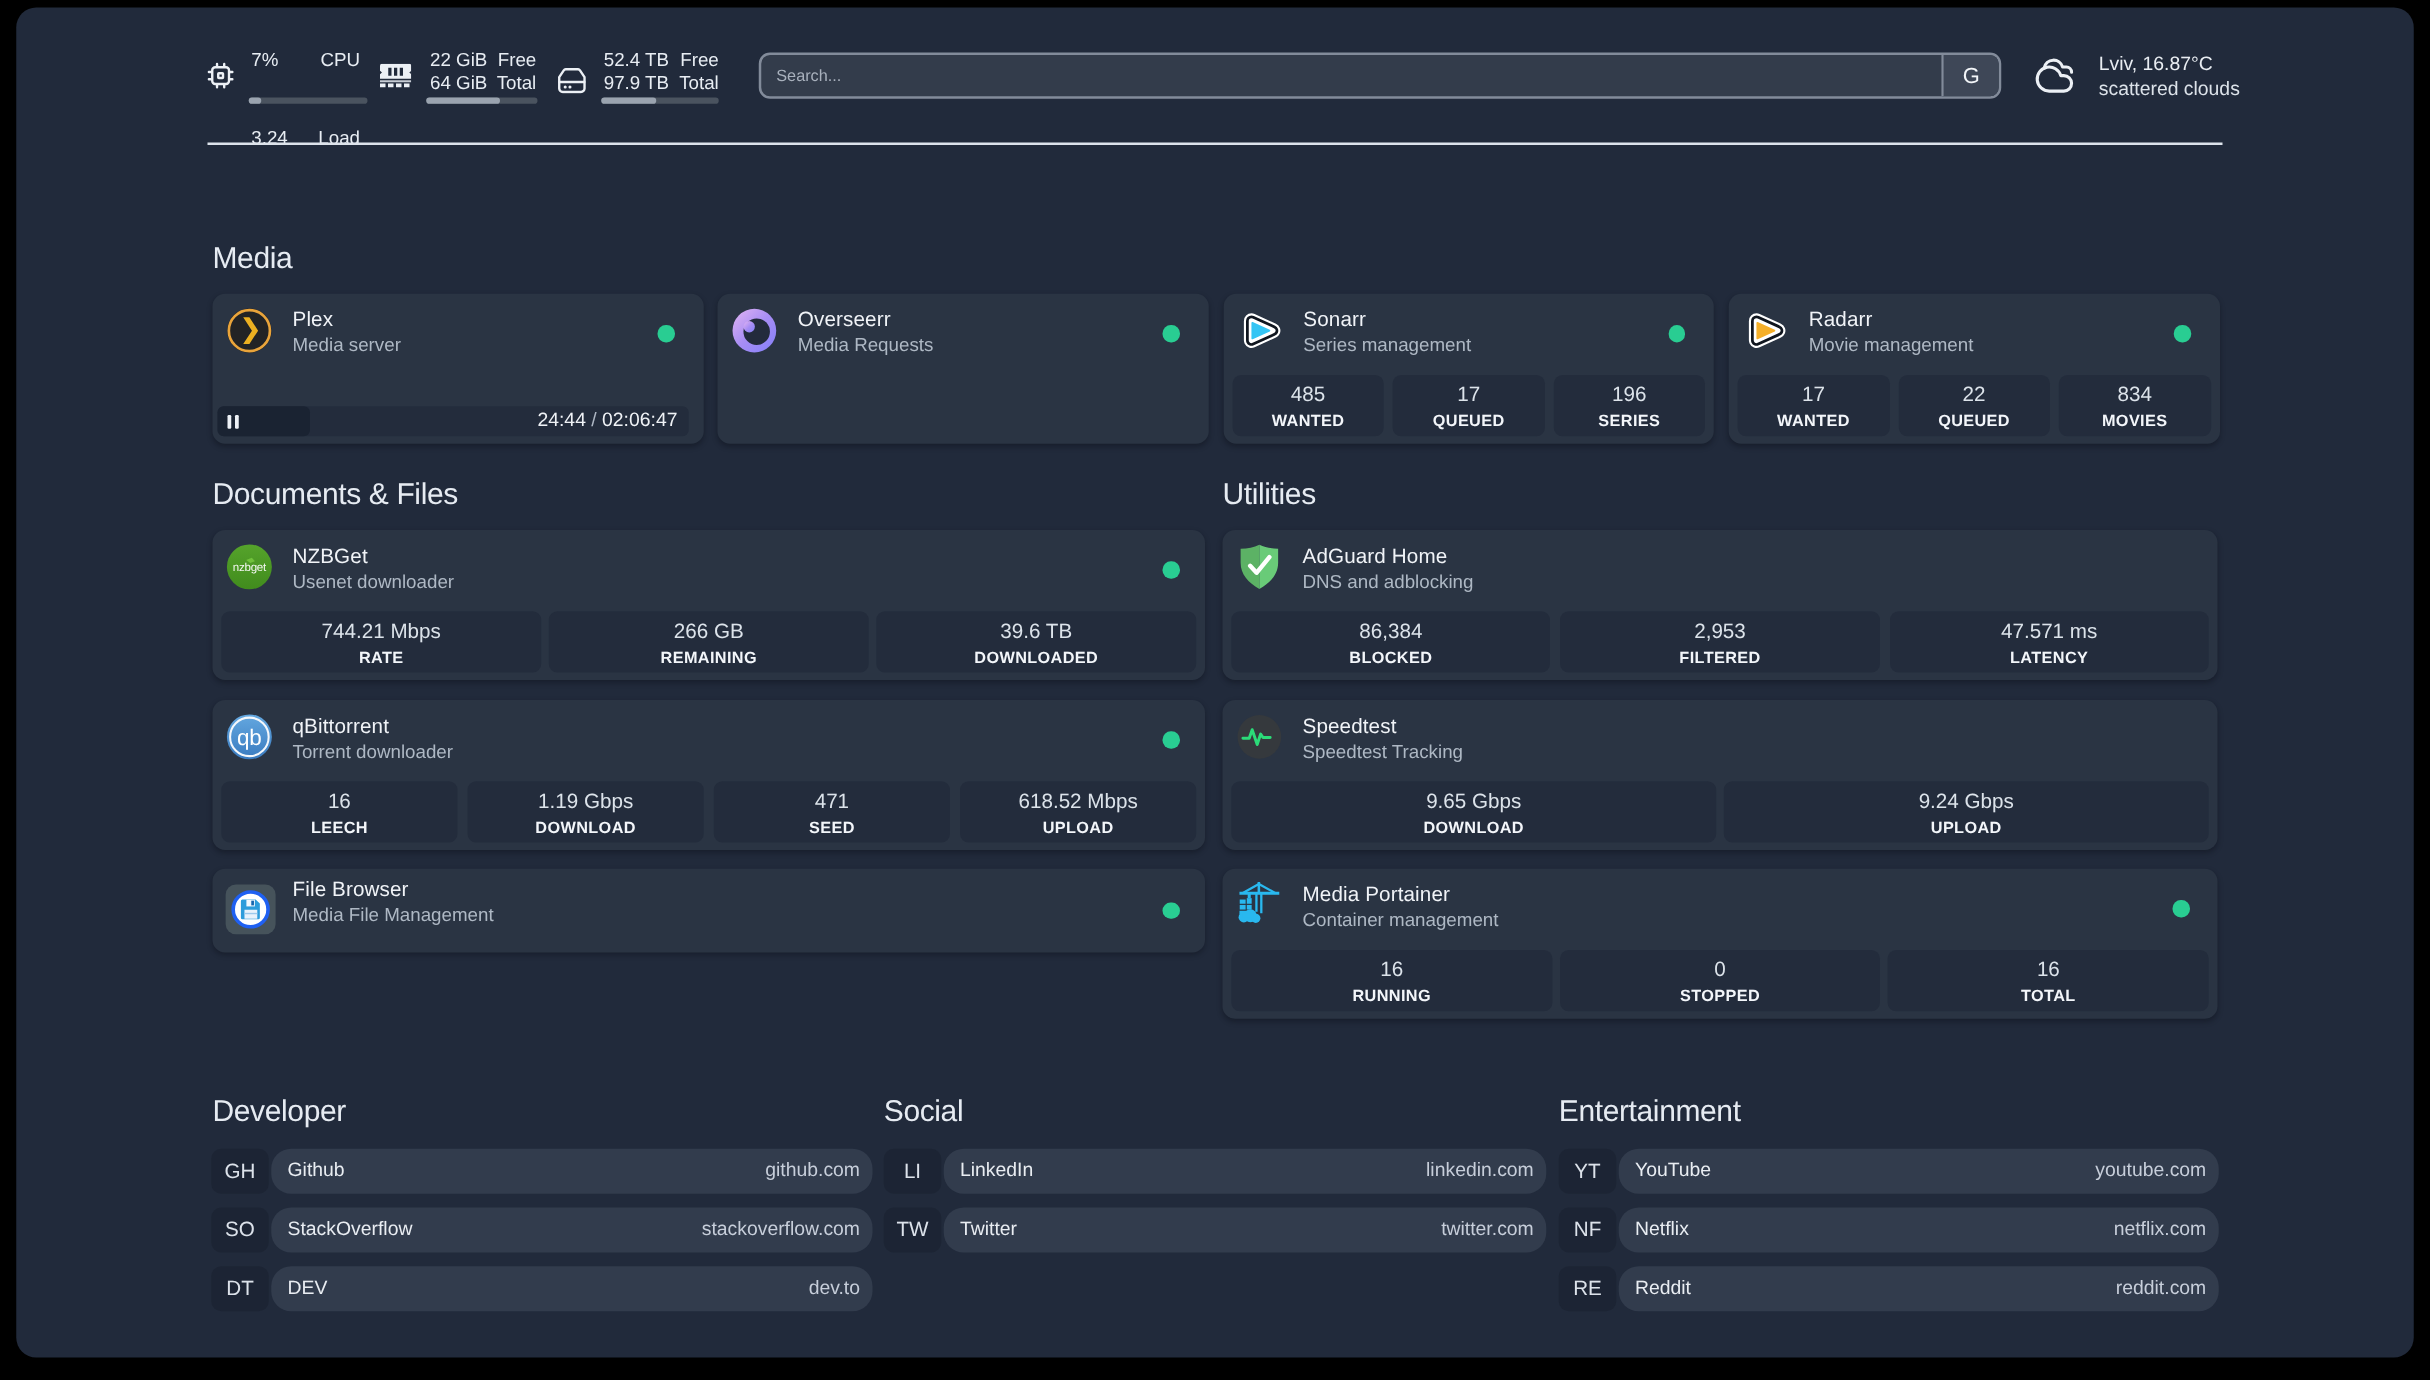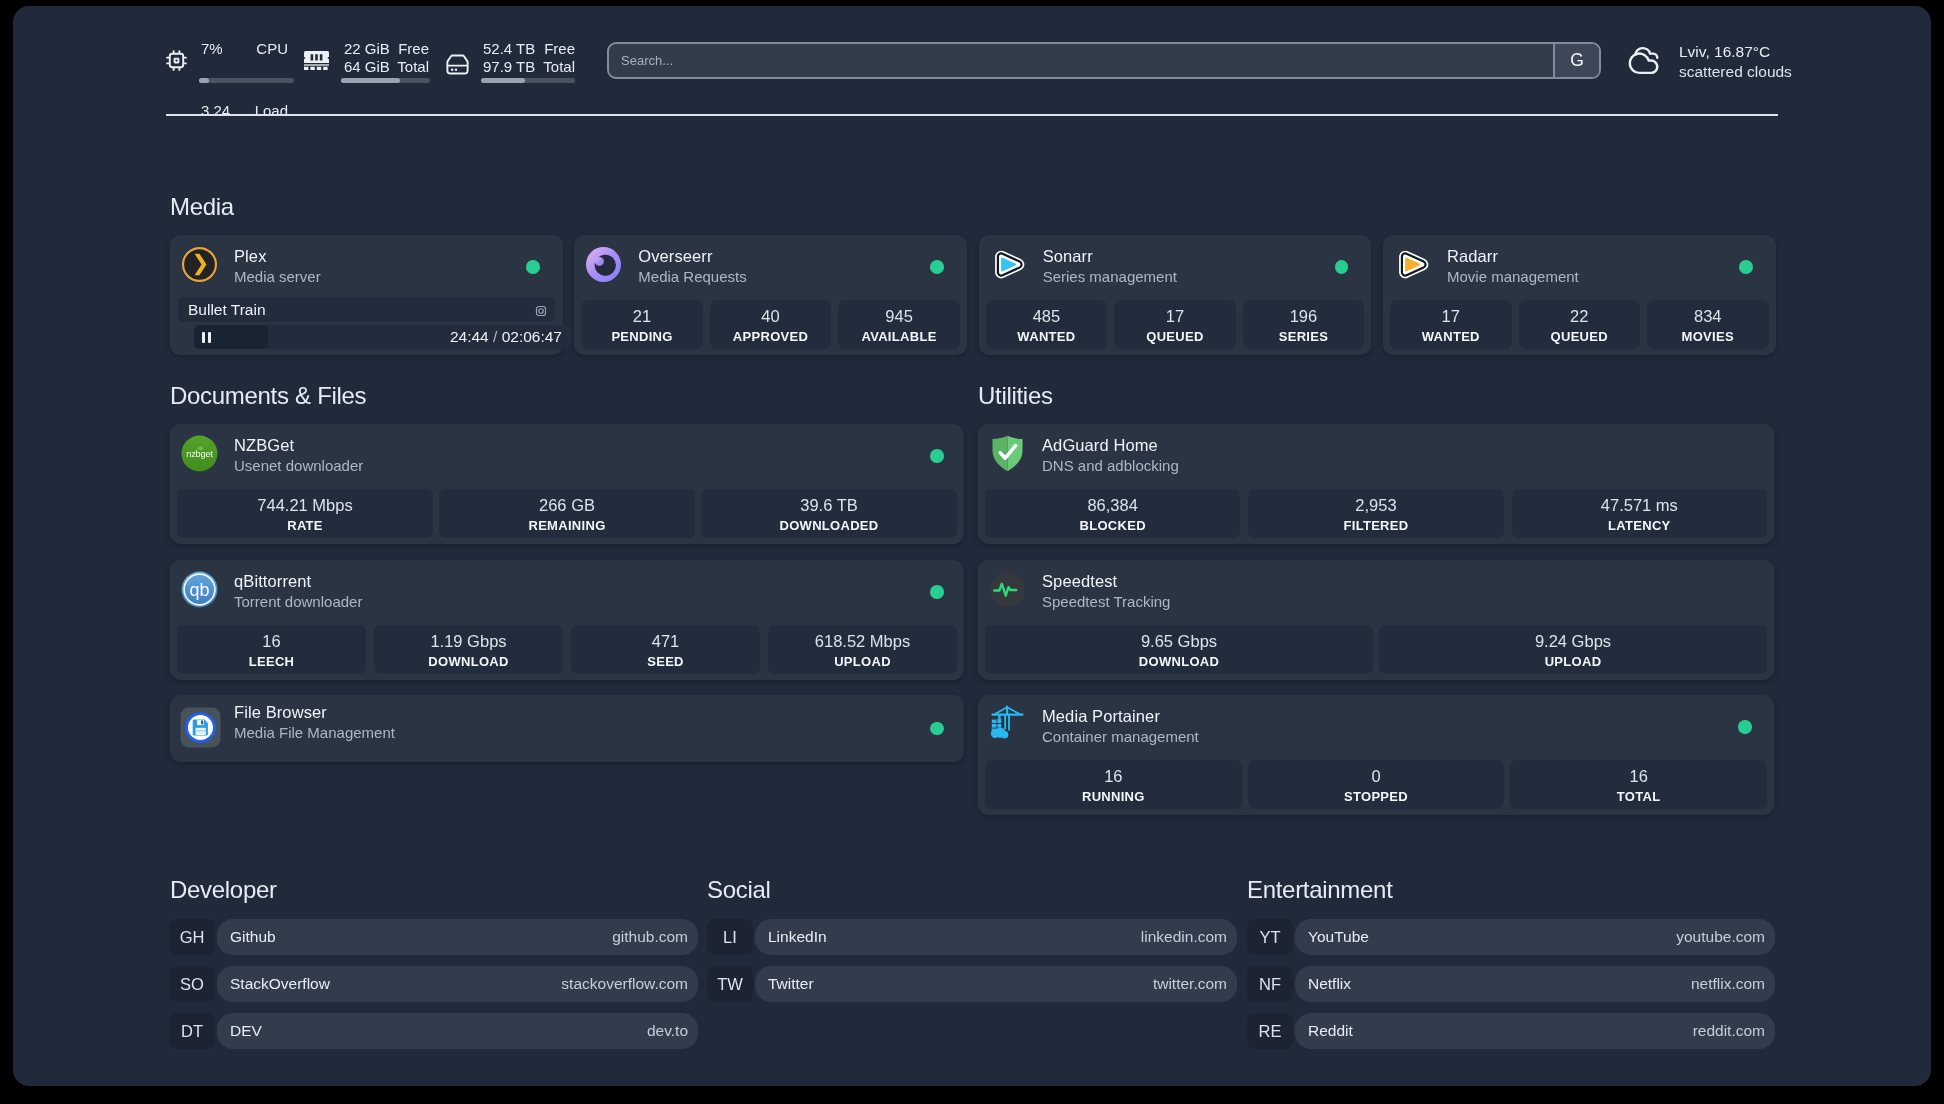--- a/index.html
+++ b/index.html
@@ -109,28 +109,21 @@
 
   <div class="card" style="left:157px; top:229px; width:392.5px; height:120px;">
     <svg class="icon40" viewBox="0 0 36 36">
       <circle cx="18" cy="18" r="17.2" fill="#17181B"></circle>
       <circle cx="18" cy="18" r="16" fill="#222325" stroke="#E9A43B" stroke-width="2.1"></circle>
       <path d="M13.2 7.6 h4.8 L24.8 18 l-6.8 10.4 h-4.8 L20 18 Z" fill="#ECB021"></path>
     </svg>
     <div class="ttl">Plex</div>
     <div class="sub">Media server</div>
     <div class="dot" style="left:356px;"></div>
-    <div class="abs" style="left:8px; top:62px; width:377px; height:25px; background:#232C3C; border-radius:5px;">
-      <div style="position:absolute; left:10px; top:0; line-height:25px; font-size:15.5px; color:#EFF2F6;">Bullet Train</div>
-      <svg style="position:absolute; right:8px; top:7.5px;" width="12" height="12" viewBox="0 0 24 24" fill="none" stroke="#97A1AE" stroke-width="2.4">
-        <rect x="3" y="3" width="18" height="18" rx="5"></rect>
-        <circle cx="12" cy="12" r="4.5"></circle>
-      </svg>
-    </div>
-    <div class="abs" style="left:24px; top:90px; width:377px; height:24px; background:#232C3C; border-radius:5px;">
+    <div class="abs" style="left:4px; top:90px; width:377px; height:24px; background:#232C3C; border-radius:5px;">
       <div style="position:absolute; left:0; top:0; width:74px; height:24px; background:#1A2332; border-radius:5px;"></div>
       <div style="position:absolute; left:8px; top:6.5px; width:3.2px; height:11px; background:#EDF1F6; border-radius:1px;"></div>
       <div style="position:absolute; left:14px; top:6.5px; width:3.2px; height:11px; background:#EDF1F6; border-radius:1px;"></div>
       <div style="position:absolute; right:9px; top:0; line-height:24px; font-size:15.5px; font-weight:500; color:#EFF2F6;">24:44<span style="color:#AEB7C4;"> / </span>02:06:47</div>
     </div>
   </div>
 
   <div class="card" style="left:561.3px; top:229px; width:392.5px; height:120px;">
     <svg class="icon40" viewBox="0 0 36 36">
       <defs>
@@ -140,34 +133,20 @@
             <stop offset="1" stop-color="#8380FA"></stop>
       </linearGradient>
         </defs>
       <circle cx="18" cy="18" r="17" fill="url(#ovs)"></circle>
       <circle cx="19.8" cy="18.8" r="10.3" fill="#232B3C"></circle>
       <circle cx="14" cy="15" r="4.4" fill="url(#ovs)"></circle>
     </svg>
     <div class="ttl">Overseerr</div>
     <div class="sub">Media Requests</div>
     <div class="dot" style="left:356px;"></div>
-    <div class="stats">
-      <div class="stat">
-          <div class="v">21</div>
-          <div class="l">PENDING</div>
-        </div>
-      <div class="stat">
-          <div class="v">40</div>
-          <div class="l">APPROVED</div>
-        </div>
-      <div class="stat">
-          <div class="v">945</div>
-          <div class="l">AVAILABLE</div>
-        </div>
-    </div>
   </div>
 
   <div class="card" style="left:965.7px; top:229px; width:392.5px; height:120px;">
     <svg class="icon40" viewBox="0 0 38 38">
       <path d="M11.5 11 L29 19 L11.5 27 Z" fill="#FFFFFF" stroke="#FFFFFF" stroke-width="12.5" stroke-linejoin="round"></path>
       <path d="M11.5 11 L29 19 L11.5 27 Z" fill="#10161F" stroke="#10161F" stroke-width="9" stroke-linejoin="round"></path>
       <path d="M11.5 11 L29 19 L11.5 27 Z" fill="#FFFFFF" stroke="#FFFFFF" stroke-width="4.5" stroke-linejoin="round"></path>
       <path d="M12.2 12.6 L26.2 19 L12.2 25.4 Z" fill="#35C5F4" stroke="#35C5F4" stroke-width="1.5" stroke-linejoin="round"></path>
     </svg>
     <div class="ttl">Sonarr</div>

